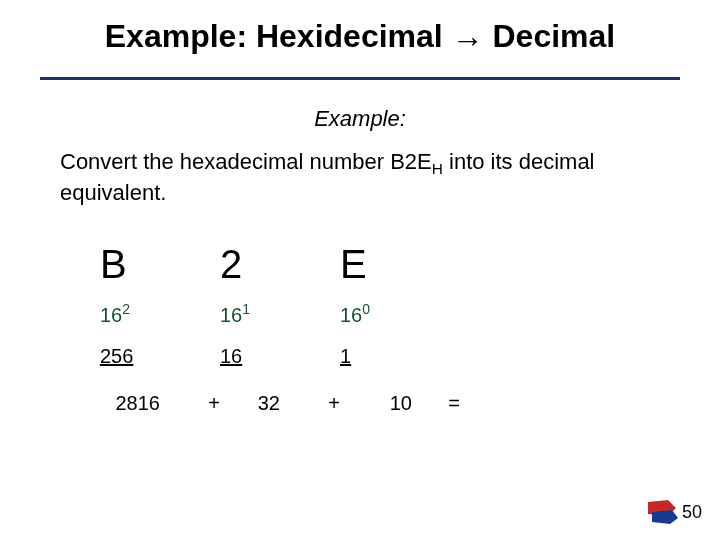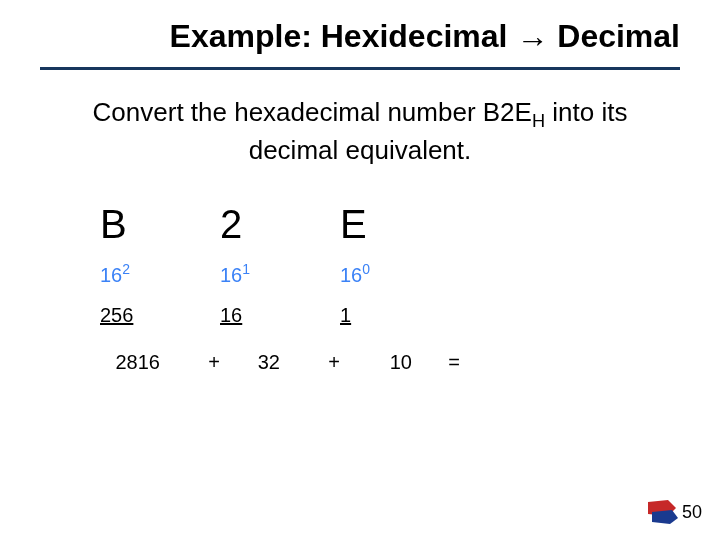--- a/index.html
+++ b/index.html
@@ -1,45 +1,46 @@
 <!DOCTYPE html>
 <html><head>
 <meta charset="utf-8">
 <style>
   * { margin: 0; padding: 0; box-sizing: border-box; }
   html, body { width: 720px; height: 540px; background: #fff; font-family: Arial, Helvetica, sans-serif; color: #000; }
   .slide { position: relative; width: 720px; height: 540px; padding: 18px 40px 0 40px; }
-  .title { font-size: 32px; font-weight: bold; text-align: right; padding-bottom: 12px; }
+  .title { font-size: 32px; font-weight: bold; text-align: center; padding-bottom: 22px; }
   .rule { height: 3px; background: #17365d; margin: 0 0 26px 0; }
   .example-label { font-style: italic; font-size: 22px; text-align: center; margin-bottom: 16px; }
-  .instruction { font-size: 26px; text-align: center; line-height: 1.3; max-width: 600px; margin: 0 auto 34px auto; }
+  .instruction { font-size: 22px; text-align: left; line-height: 1.3; max-width: 600px; margin: 0 auto 34px auto; }
   .sub { font-size: 0.7em; vertical-align: sub; }
   .table-wrap { margin-left: 60px; }
   table { border-collapse: collapse; }
   td { padding: 0; text-align: left; }
   .digit { font-size: 40px; font-weight: normal; padding-bottom: 14px; width: 120px; }
-  .pv-cell { font-size: 20px; color: #3b82f6; padding-bottom: 18px; width: 120px; }
+  .pv-cell { font-size: 20px; color: #14532d; padding-bottom: 18px; width: 120px; }
   .pv-cell .pv-sup { font-size: 0.7em; vertical-align: super; }
   .val-cell { font-size: 20px; padding-bottom: 22px; width: 120px; text-decoration: underline; }
   .prod-cell { font-size: 20px; width: 60px; }
   .prod-op { font-size: 20px; width: 60px; }
   .prod-eq { font-size: 20px; width: 40px; padding-left: 10px; }
   .prod-row td { padding-top: 2px; text-align: right; }
   .footer { position: absolute; right: 18px; bottom: 14px; display: flex; align-items: center; gap: 2px; }
   .pagenum { font-size: 18px; }
   .logo { width: 34px; height: 28px; }
 </style>
 </head>
 <body>
 
 <div class="slide">
 
   <div class="title">Example: Hexidecimal → Decimal</div>
   <div class="rule"></div>
 
+  <div class="example-label">Example:</div>
 
   <div class="instruction">
     <span>Convert the hexadecimal number B2E</span><span class="sub">H</span><span> into its decimal equivalent.</span>
   </div>
 
   <div class="table-wrap">
     <table>
       <tbody>
           <tr>
         <td class="digit" colspan="2">B</td>

